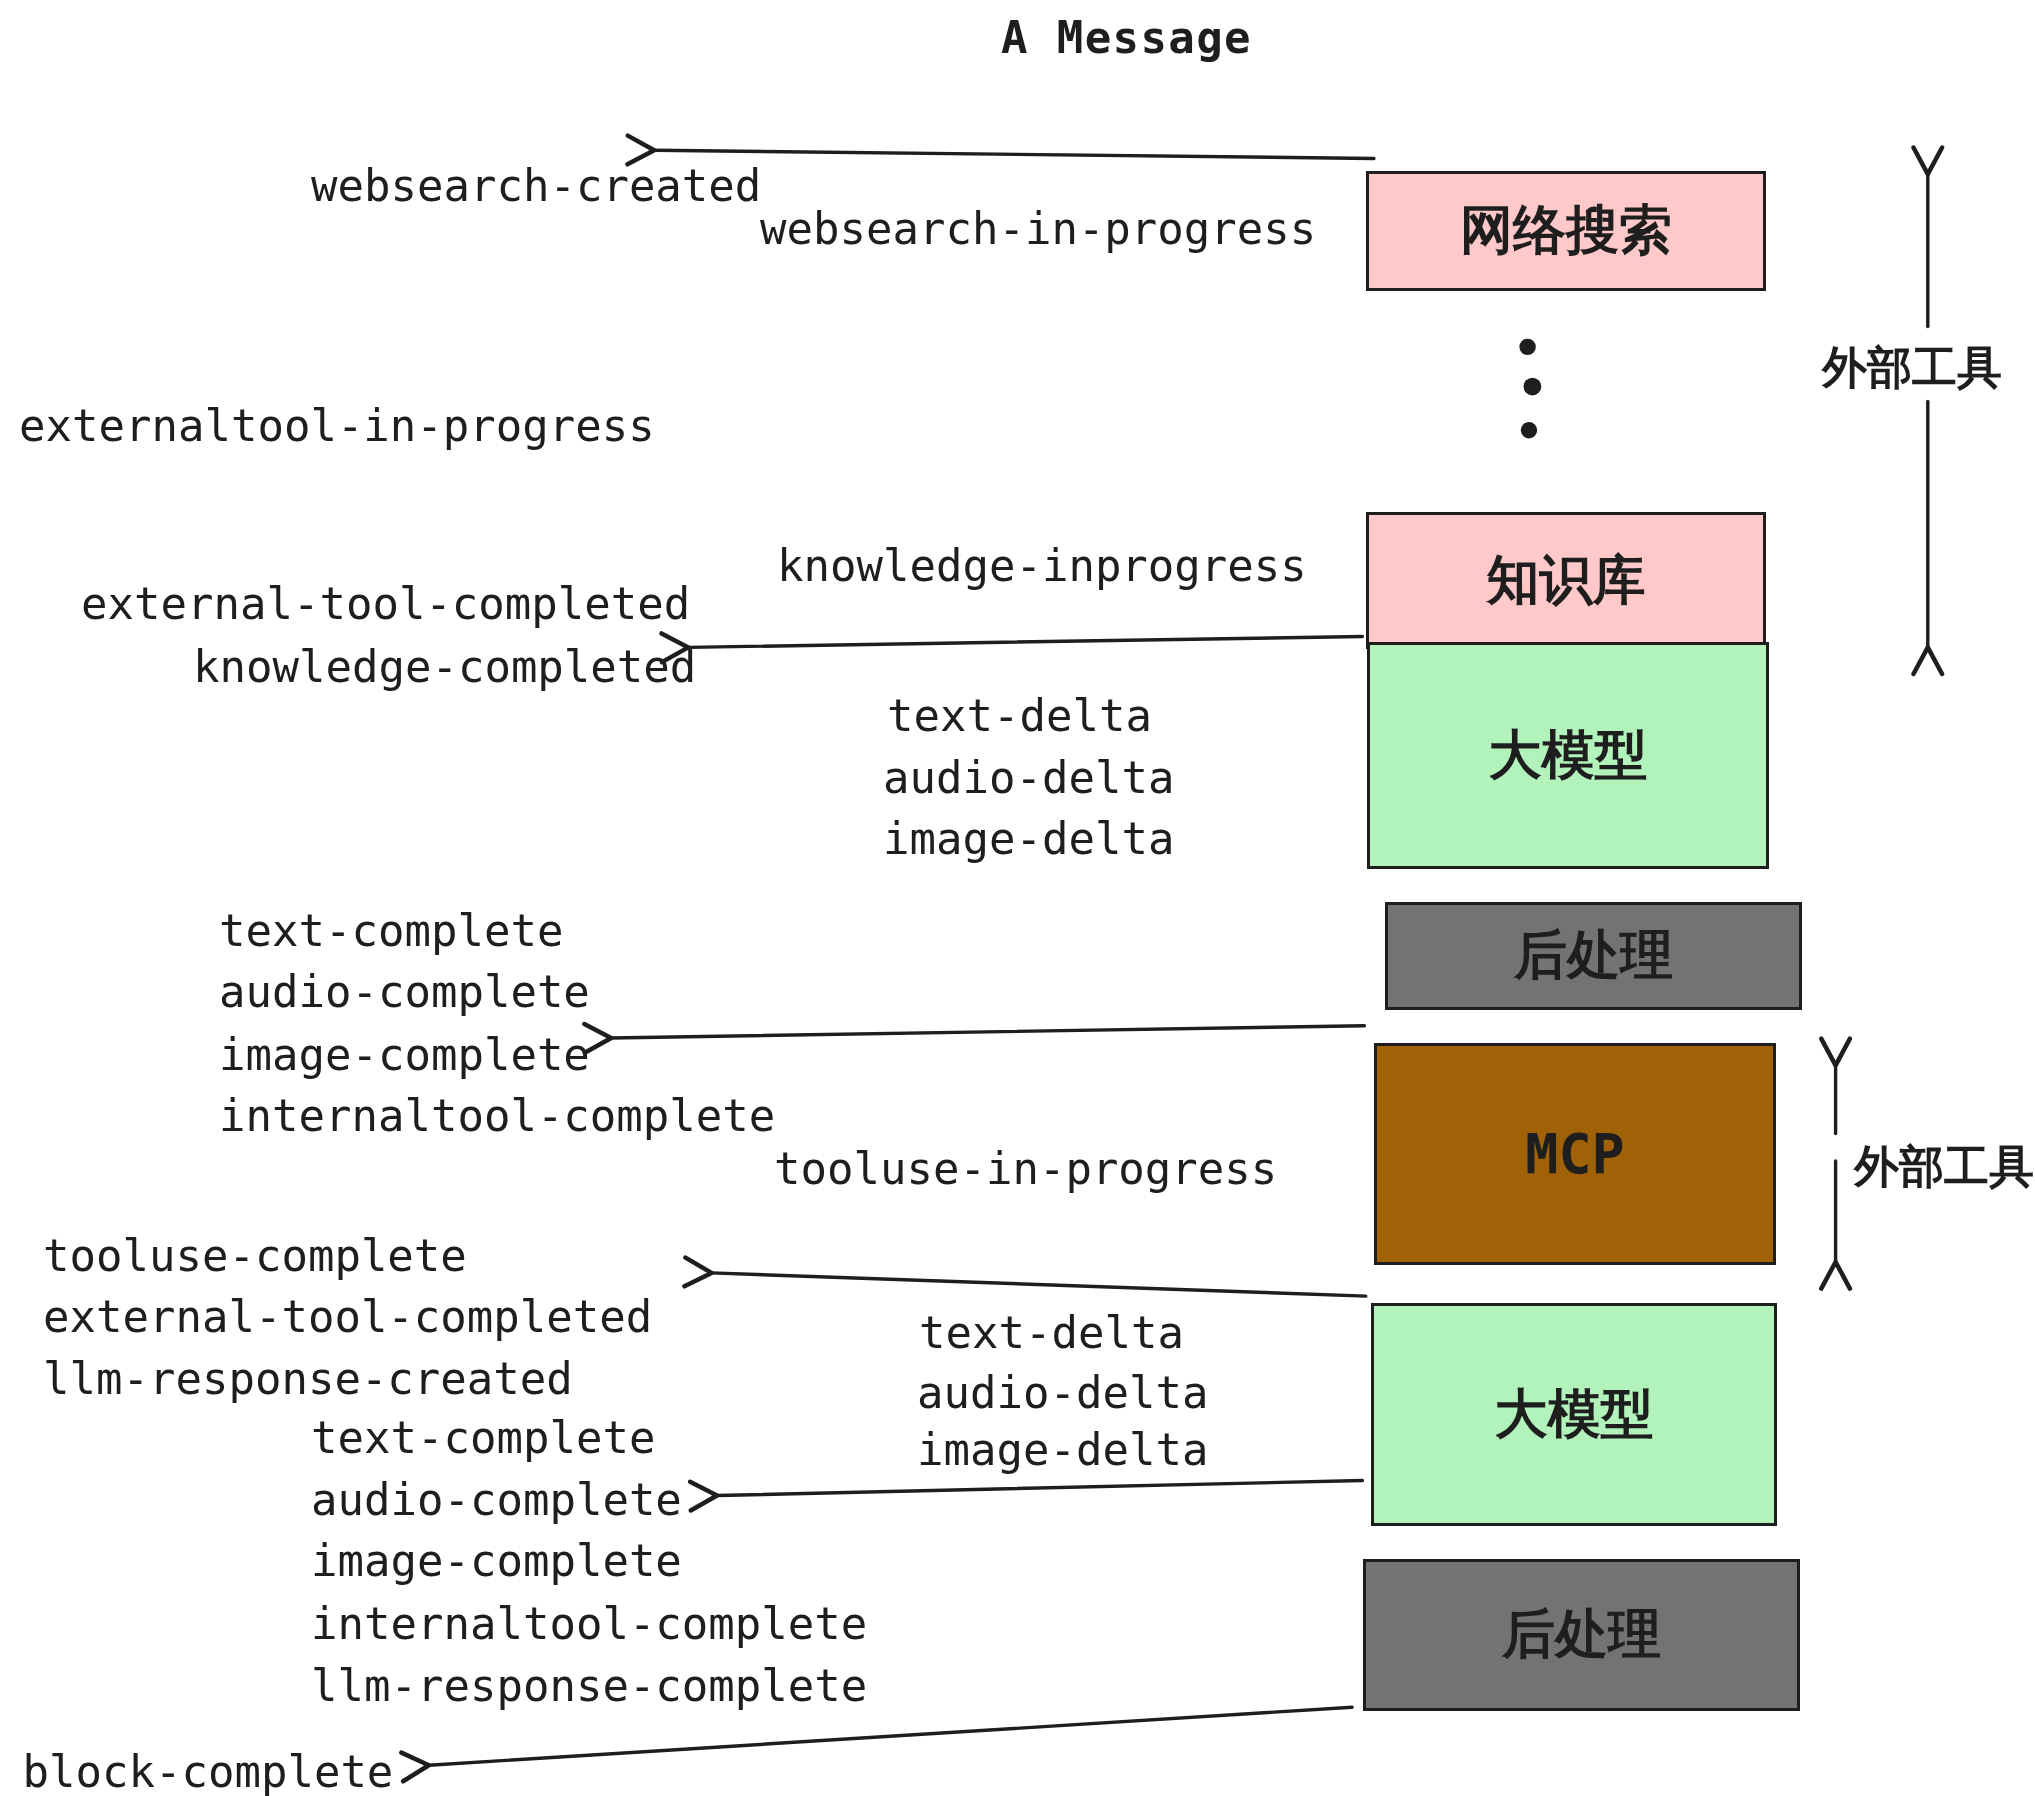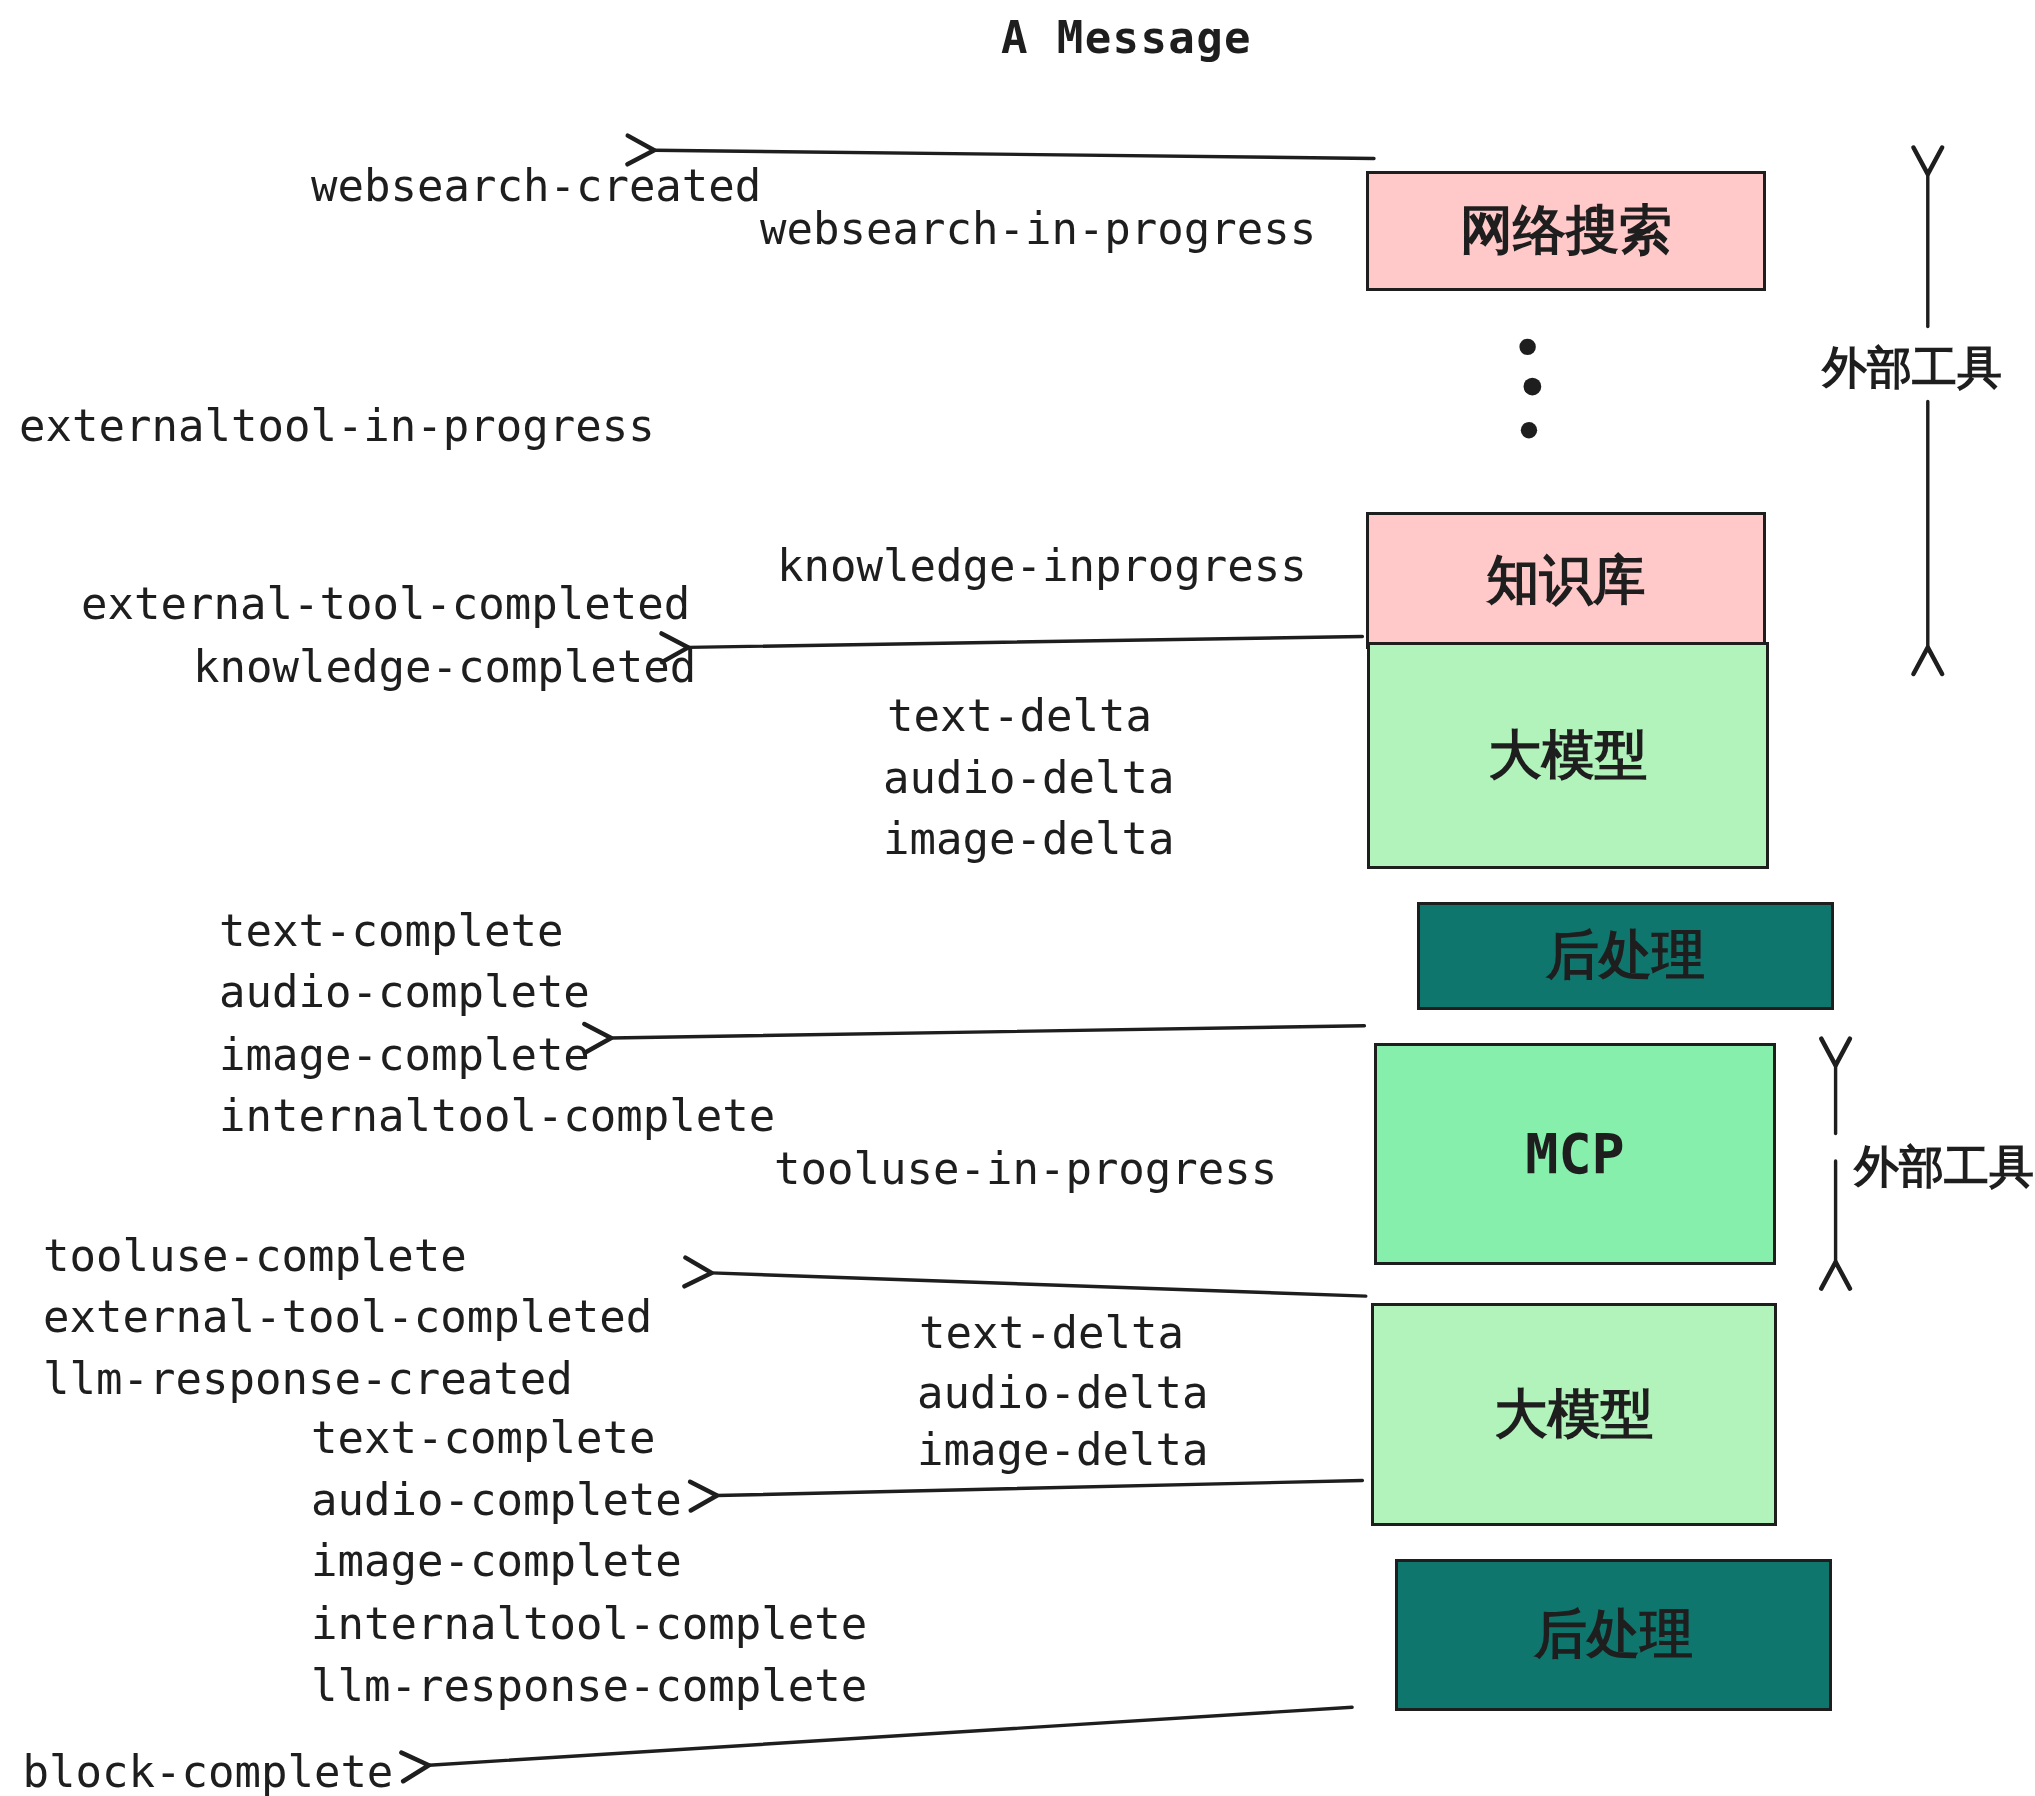--- a/index.html
+++ b/index.html
@@ -6,22 +6,22 @@
   #canvas{position:relative;width:2035px;height:1796px;background:#ffffff;overflow:hidden;
           font-family:"DejaVu Sans Mono","Liberation Mono",monospace;color:#1e1e1e;}
   #arrows{position:absolute;left:0;top:0;width:2035px;height:1796px;}
   .title{position:absolute;font-size:44px;font-weight:bold;letter-spacing:1.4px;white-space:nowrap;margin-left:28px;}
   .ev{position:absolute;font-size:44px;line-height:55px;white-space:nowrap;letter-spacing:0px;}
   .box{position:absolute;border:3.4px solid #1e1e1e;display:flex;align-items:center;justify-content:center;box-sizing:border-box;}
   .box span{font-family:"DejaVu Sans","Liberation Sans",sans-serif;font-size:53px;font-weight:600;white-space:nowrap;}
   .box.mono span{font-family:"DejaVu Sans Mono","Liberation Mono",monospace;font-size:55px;font-weight:bold;}
   .pink{background:#ffc9c9;}
   .green{background:#b2f2bb;}
-  .yellow{background:#86efac;}
-  .white{background:#0f766e;margin-left:32px;}
+  .yellow{background:#a16207;}
+  .white{background:#737373;}
   .side{position:absolute;font-family:"DejaVu Sans","Liberation Sans",sans-serif;
         font-size:45px;font-weight:600;white-space:nowrap;}
 </style>
 </head>
 <body>
 
 <div id="canvas">
 
   <svg id="arrows" viewBox="0 0 2980 2630" xmlns="http://www.w3.org/2000/svg">
     <defs>

